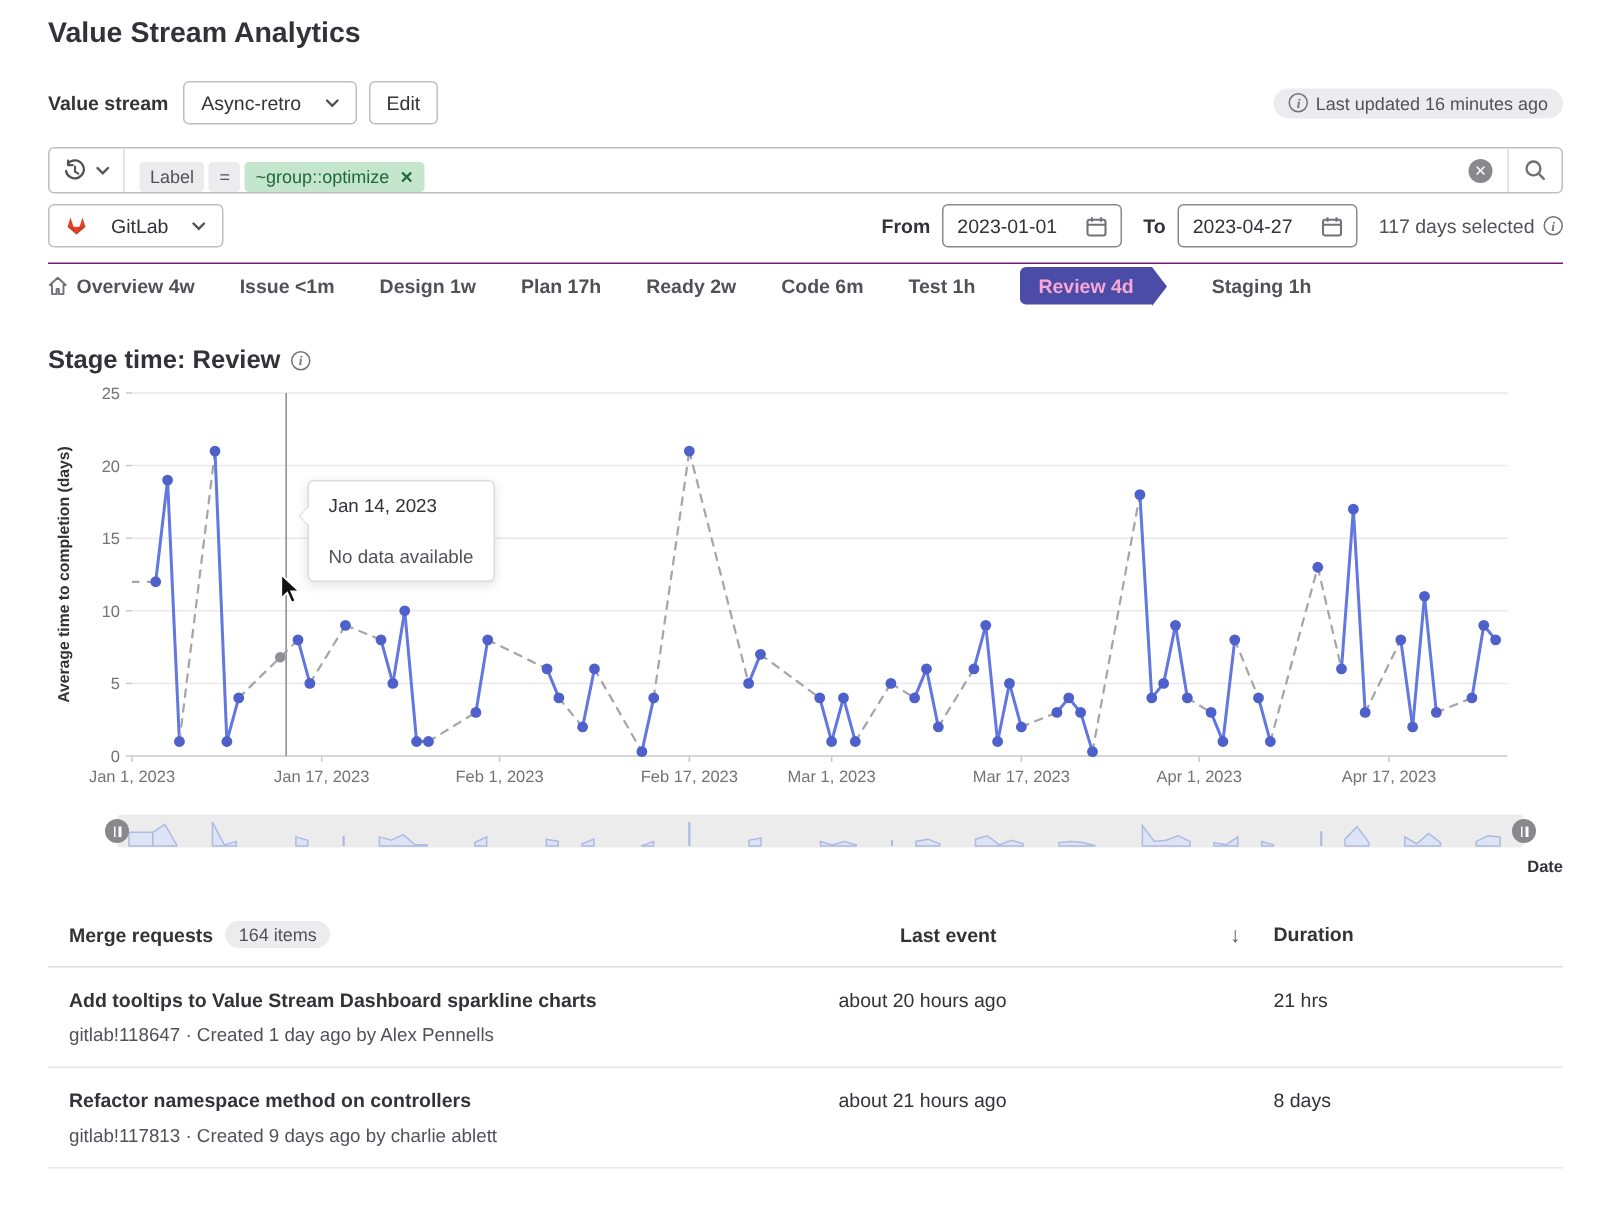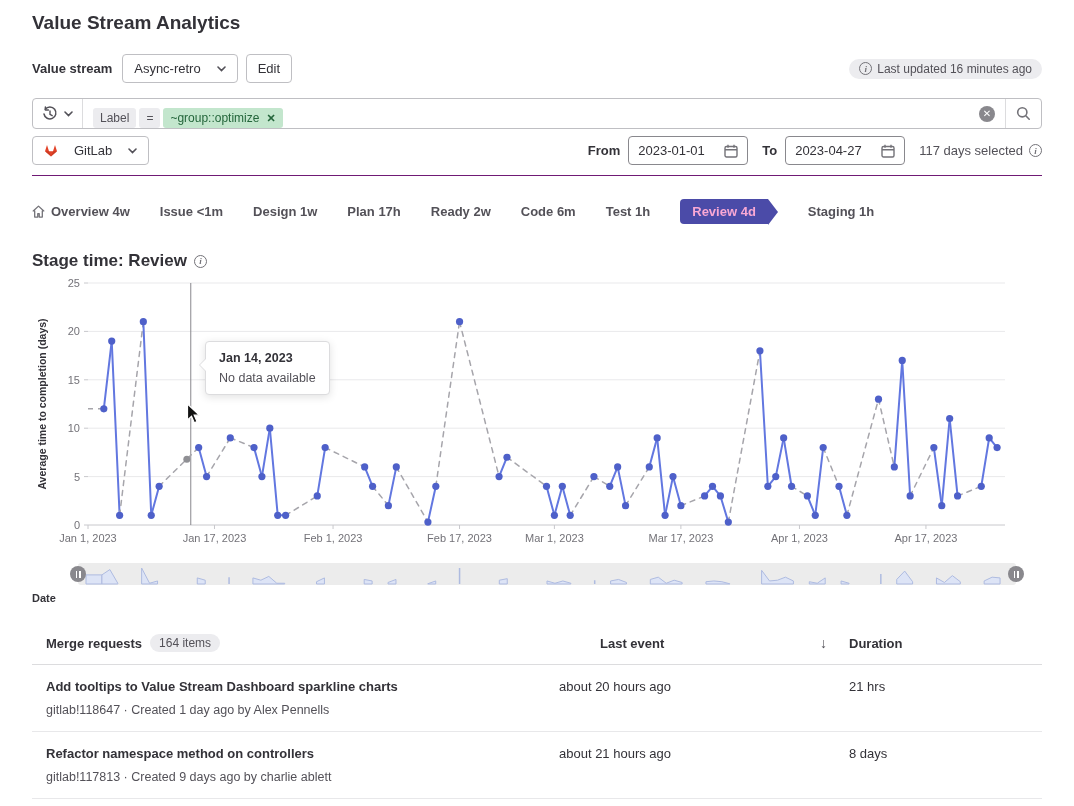--- a/index.html
+++ b/index.html
@@ -40,49 +40,49 @@
   .filterrow2 { display:flex; align-items:center; margin-top:7px; padding-bottom:10px;
     border-bottom:1px solid #701a75; }
   .daterange { margin-left:auto; display:flex; align-items:center; gap:8px; }
   .dlabel { font-size:13px; font-weight:bold; }
   .dateinput { width:120px; height:29px; border:1px solid #89888d; border-radius:4px;
     display:flex; align-items:center; justify-content:space-between; padding:0 9px;
     font-size:13px; cursor:text; }
   .days-selected { font-size:13px; color:#535158; display:inline-flex; gap:6px; align-items:center; margin-left:6px; }
 
   
-  .stages { display:flex; align-items:center; gap:30px; margin-top:21px; height:28px; }
+  .stages { display:flex; align-items:center; gap:30px; height:28px; }
   .stage { font-size:13px; font-weight:bold; color:#535158; cursor:pointer; display:inline-flex;
     align-items:center; gap:6px; white-space:nowrap; }
   .stage.selected { position:relative; background:#4b4ba8; color:#f9a8d4; padding:5px 12px;
     border-radius:4px 0 0 4px; margin-right:10px; }
   .stage.selected::after { content:""; position:absolute; left:100%; top:0;
     border-top:13px solid transparent; border-bottom:13px solid transparent;
     border-left:10px solid #4b4ba8; }
 
   
   .section-title { font-size:17px; font-weight:bold; margin-top:26px; display:flex; align-items:center; gap:7px; }
   .chart-wrap { position:relative; margin-top:4px; }
   .tooltip { position:absolute; left:173px; top:66px; background:#fff; border:1px solid #dcdcde;
     border-radius:4px; box-shadow:0 2px 8px rgba(0,0,0,.12); padding:9px 13px; z-index:5; }
   .tooltip::before { content:""; position:absolute; left:-7px; top:16px;
     border-top:7px solid transparent; border-bottom:7px solid transparent; border-right:7px solid #dcdcde; }
   .tooltip::after { content:""; position:absolute; left:-6px; top:16px;
     border-top:7px solid transparent; border-bottom:7px solid transparent; border-right:7px solid #fff; }
-  .tt-title { font-size:12.5px; font-weight:bold; margin-bottom:6px; }
+  .tt-title { font-size:12.5px; font-weight:normal; margin-bottom:20px; }
   .tt-msg { font-size:12.5px; color:#535158; }
   .cursor { position:absolute; left:154px; top:128px; z-index:6; }
 
   
   .brush-row { position:relative; margin:4px 0 0 46px; width:938px; height:22px; }
   .brush-strip { position:absolute; inset:0; background:#ececec; border-radius:3px; overflow:hidden; }
   .handle { position:absolute; top:3px; width:16px; height:16px; background:#89888d; border-radius:50%;
     z-index:3; display:flex; align-items:center; justify-content:center; gap:2px; cursor:ew-resize; }
   .handle i { display:block; width:1.5px; height:7px; background:#fff; }
-  .date-axis-label { text-align:left; font-size:11px; font-weight:bold; margin-top:7px; }
+  .date-axis-label { text-align:right; font-size:11px; font-weight:bold; margin-top:7px; }
 
   
   .mr-table { margin-top:20px; }
   .mr-head { display:grid; grid-template-columns:513px 290px 1fr; align-items:center;
     padding:10px 14px 12px 14px; border-bottom:1px solid #dcdcde; }
   .mr-head .h1 { display:flex; align-items:center; gap:8px;text-align:center; }
   .hlabel { font-size:13px; font-weight:bold; }
   .count-badge { background:#ececef; color:#535158; font-size:12px; border-radius:10px; padding:2px 9px; }
   .h2 { display:flex; align-items:center; justify-content:space-between;margin-left:41px; }
   .sort-arrow { color:#535158; font-size:14px; cursor:pointer; margin-right:22px; }

